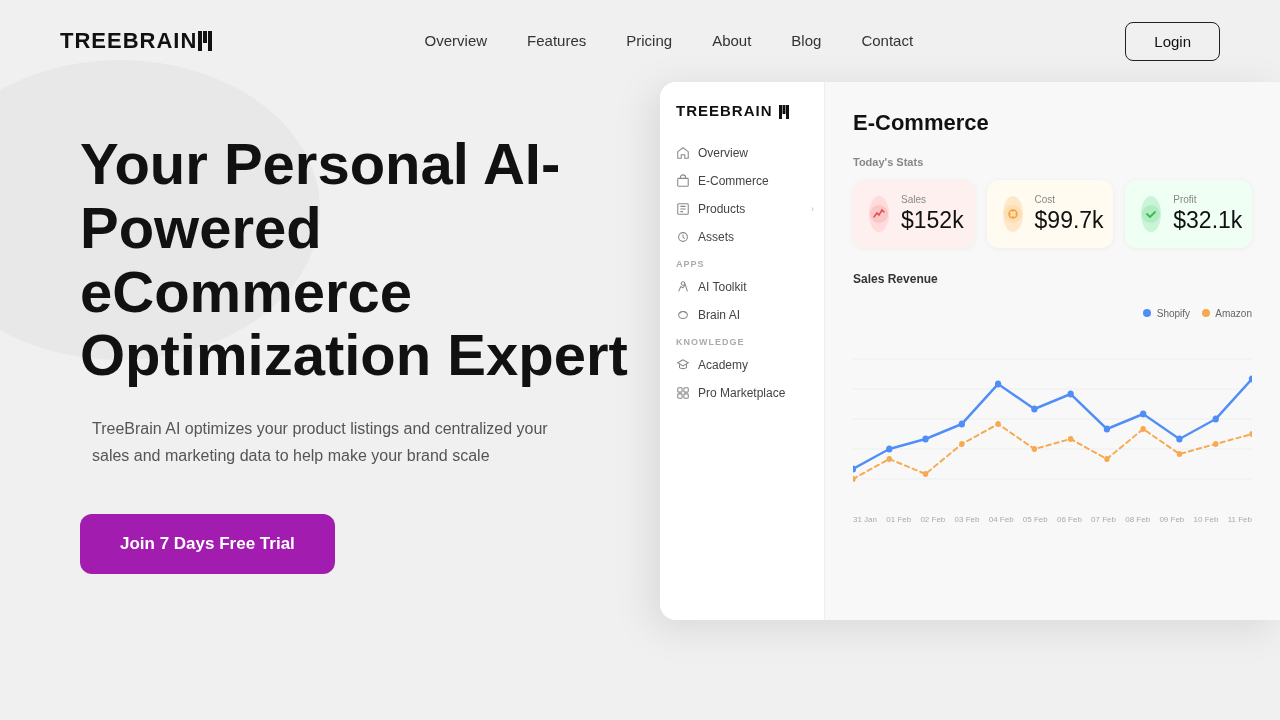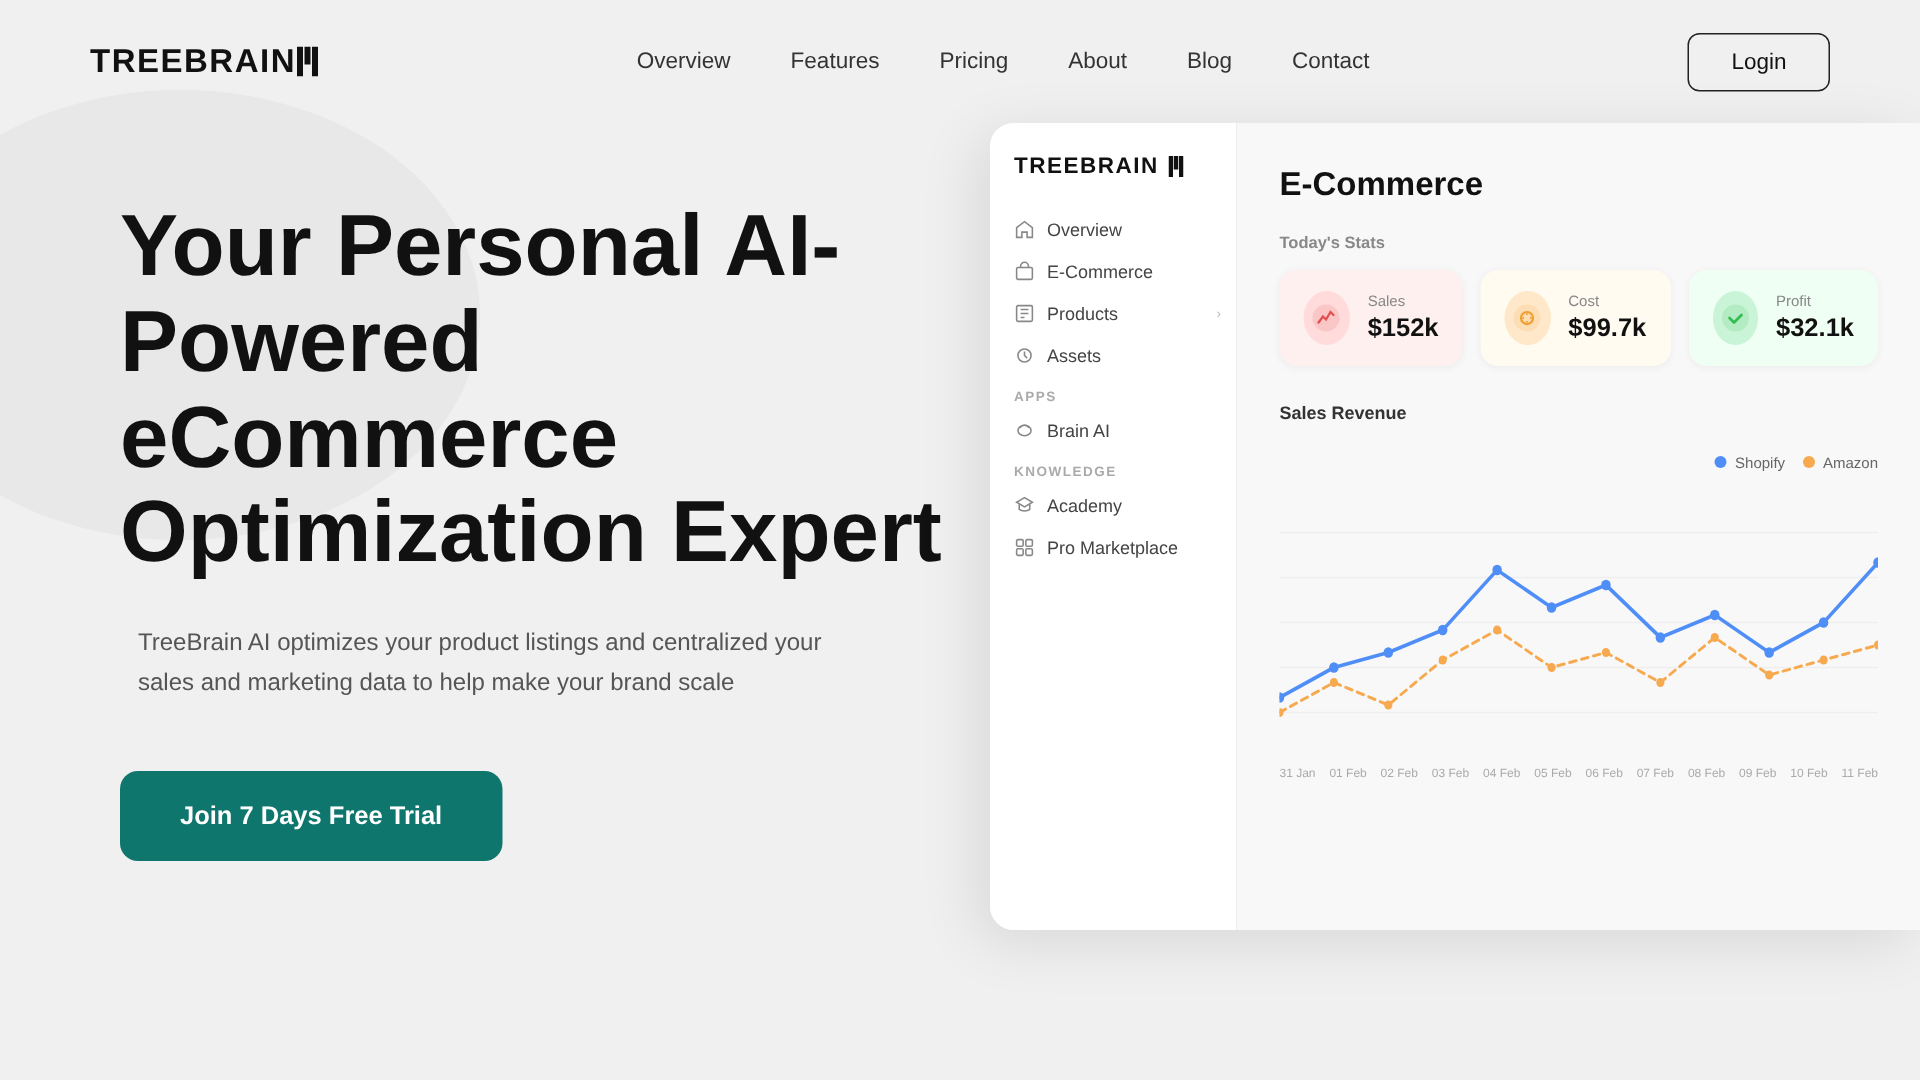--- a/index.html
+++ b/index.html
@@ -93,21 +93,21 @@
     }
     .hero-subtitle {
       font-size: 16px;
       color: #555;
       line-height: 1.7;
       max-width: 480px;
       margin-bottom: 44px;
       margin-left: 12px;
     }
     .cta-button {
-      background: #0f766e;
+      background: #a21caf;
       color: #fff;
       border: none;
       padding: 20px 40px;
       border-radius: 12px;
       font-size: 17px;
       font-weight: 600;
       cursor: pointer;
       display: inline-block;
     }
 
@@ -217,21 +217,21 @@
       display: flex;
       align-items: center;
       justify-content: center;
       font-size: 18px;
     }
     .stat-icon.sales-icon { background: rgba(255,100,100,0.15); }
     .stat-icon.cost-icon { background: rgba(255,160,50,0.2); }
     .stat-icon.profit-icon { background: rgba(50,200,100,0.2); }
     .stat-info { display: flex; flex-direction: column; gap: 2px; }
     .stat-name { font-size: 10px; color: #888; font-weight: 500; }
-    .stat-value { font-size: 17px; font-weight: 700; color: #111; }
+    .stat-value { font-size: 23px; font-weight: 400; color: #111; }
 
     
     .chart-section { margin-top: 4px; }
     .chart-header {
       display: flex;
       justify-content: space-between;
       margin-bottom: 10px;
     }
     .chart-title { font-size: 12px; font-weight: 700; color: #333; }
     .chart-legend {
@@ -332,20 +332,27 @@
       <svg class="nav-icon" viewBox="0 0 16 16" fill="none">
         <circle cx="8" cy="8" r="5" stroke="#888" stroke-width="1.2"></circle>
         <path d="M8 5v3l2 2" stroke="#888" stroke-width="1.2"></path>
       </svg>
       <span>Assets</span>
     </div>
 
     <div class="dash-nav-label">APPS</div>
     <div class="dash-nav-item">
       <svg class="nav-icon" viewBox="0 0 16 16" fill="none">
+        <path d="M3 13l2.5-5.5L8 9l2.5-4L13 13" stroke="#888" stroke-width="1.2" fill="none"></path>
+        <circle cx="8" cy="4" r="2" stroke="#888" stroke-width="1.2"></circle>
+      </svg>
+      <span>AI Toolkit</span>
+    </div>
+    <div class="dash-nav-item">
+      <svg class="nav-icon" viewBox="0 0 16 16" fill="none">
         <ellipse cx="8" cy="8" rx="5" ry="4" stroke="#888" stroke-width="1.2"></ellipse>
         <path d="M5 6c0-1 1-2 3-2s3 1 3 2" stroke="#888" stroke-width="1.2"></path>
       </svg>
       <span>Brain AI</span>
     </div>
 
     <div class="dash-nav-label">KNOWLEDGE</div>
     <div class="dash-nav-item">
       <svg class="nav-icon" viewBox="0 0 16 16" fill="none">
         <path d="M8 2L2 5.5l6 3.5 6-3.5L8 2z" stroke="#888" stroke-width="1.2"></path>

